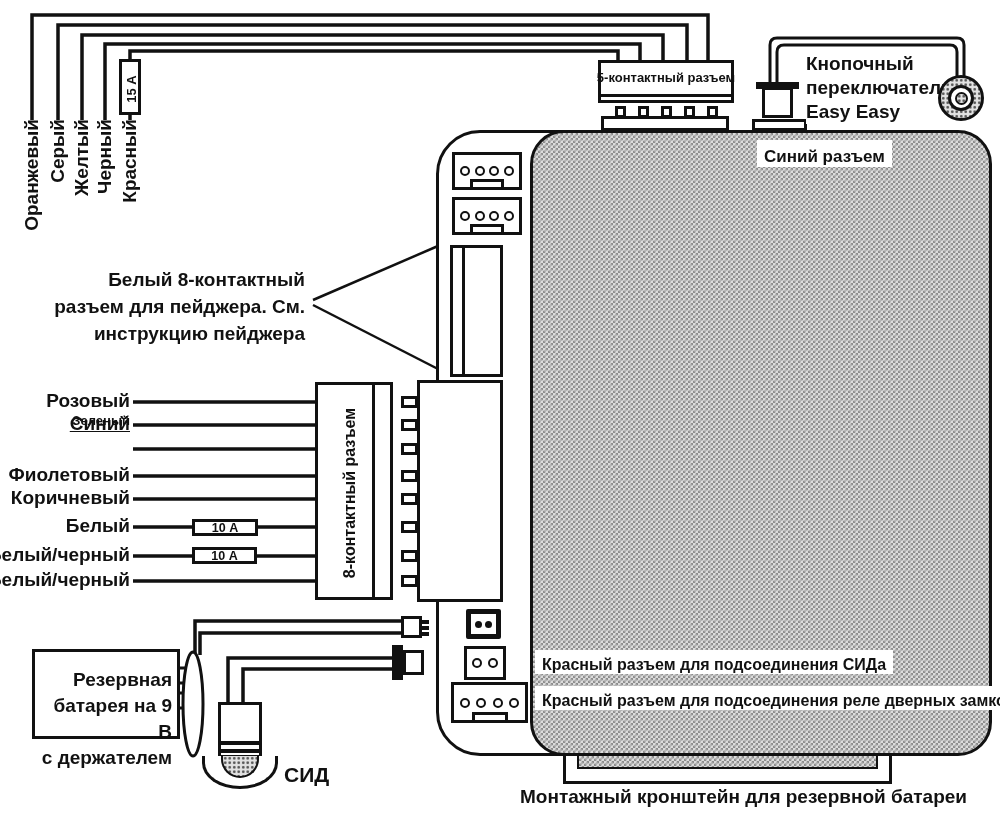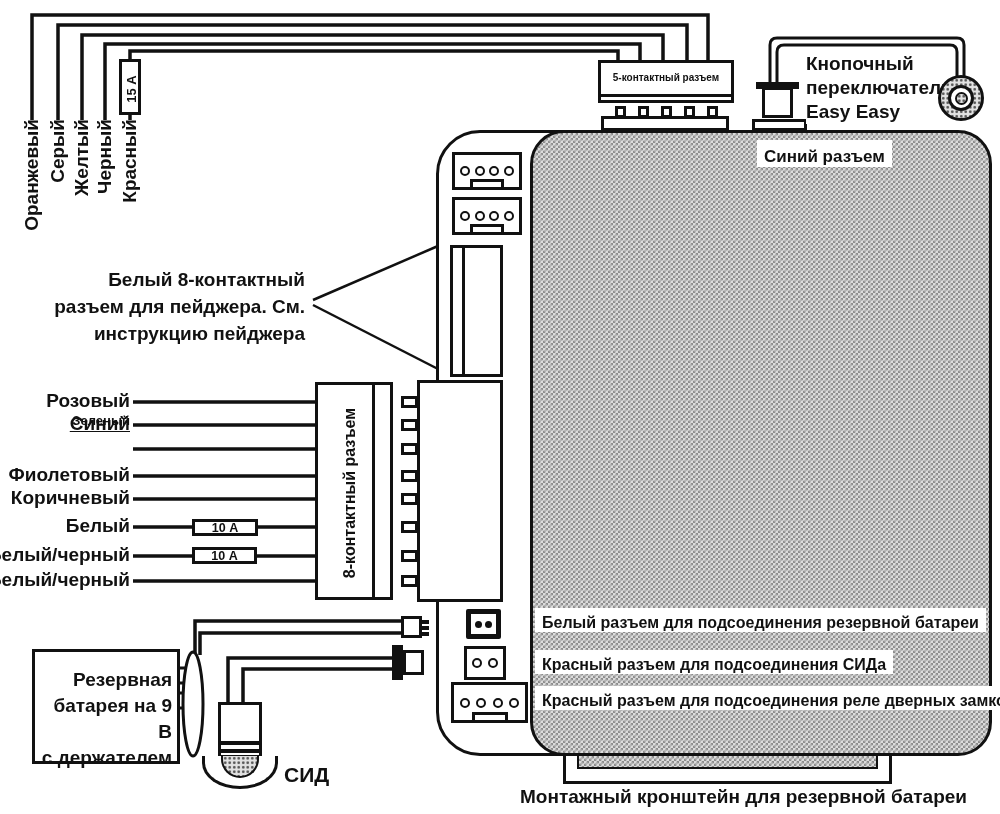--- a/index.html
+++ b/index.html
@@ -108,21 +108,21 @@
   <div class="vlab" style="left:48px;top:237px;width:118px;">Серый</div>
   <div class="vlab" style="left:72px;top:237px;width:118px;">Желтый</div>
   <div class="vlab" style="left:95px;top:237px;width:118px;">Черный</div>
   <div class="vlab" style="left:120px;top:237px;width:118px;">Красный</div>
 
   <div class="box" style="left:119px;top:59px;width:22px;height:56px;border-width:3px;">
     <div class="vlab" style="left:2px;top:49px;width:44px;font-size:13px;line-height:15px;text-align:center;">15 А</div>
   </div>
 
   <div class="box" style="left:598px;top:60px;width:136px;height:43px;display:flex;align-items:flex-start;justify-content:center;">
-    <span class="lbl" style="position:static;font-size:10px;line-height:30px;">5-контактный разъем</span>
+    <span class="lbl" style="position:static;font-size:13px;line-height:30px;">5-контактный разъем</span>
     <div class="abs" style="left:0;right:0;bottom:0;height:6px;border-top:3px solid #111;background:#fff;"></div>
   </div>
   <div class="box" style="left:615px;top:106px;width:11px;height:12px;border-width:3px;"></div>
   <div class="box" style="left:638px;top:106px;width:11px;height:12px;border-width:3px;"></div>
   <div class="box" style="left:661px;top:106px;width:11px;height:12px;border-width:3px;"></div>
   <div class="box" style="left:684px;top:106px;width:11px;height:12px;border-width:3px;"></div>
   <div class="box" style="left:707px;top:106px;width:11px;height:12px;border-width:3px;"></div>
   <div class="box" style="left:601px;top:116px;width:128px;height:15px;"></div>
 
   <div class="abs" style="left:756px;top:82px;width:43px;height:7px;background:#111;"></div>
@@ -220,38 +220,35 @@
       <div class="ring"></div>
       <div class="ring"></div>
     </div>
     <div class="notch" style="width:36px;"></div>
   </div>
 
   <div class="box" style="left:401px;top:616px;width:21px;height:22px;border-width:3px;"></div>
   <div class="abs" style="left:392px;top:645px;width:11px;height:35px;background:#111;"></div>
   <div class="box" style="left:403px;top:650px;width:21px;height:25px;border-width:3px;"></div>
 
-  <div class="box" style="left:32px;top:649px;width:148px;height:115px;padding:15px 5px 0 0;text-align:right;font-weight:bold;font-size:19px;line-height:26px;">
+  <div class="box" style="left:32px;top:649px;width:148px;height:90px;padding:15px 5px 0 0;text-align:right;font-weight:bold;font-size:19px;line-height:26px;">
     <div>Резервная</div>
     <div>батарея на 9 В</div>
     <div>с держателем</div>
   </div>
 
   <div class="box" style="left:218px;top:702px;width:44px;height:56px;border-width:3px;">
     <div class="abs" style="left:0;right:0;top:36px;height:4px;background:#111;"></div>
     <div class="abs" style="left:0;right:0;top:44px;height:4px;background:#111;"></div>
   </div>
   <div class="abs" style="left:202px;top:756px;width:76px;height:33px;background:#fff;border:3px solid #111;border-top:none;border-radius:0 0 44px 44px / 0 0 30px 30px;">
     <div class="abs dotpat" style="left:16px;top:0;width:38px;height:22px;border:2.5px solid #111;border-top:none;border-radius:0 0 20px 20px;"></div>
   </div>
   <div class="lbl" style="left:284px;top:763px;font-size:21px;">СИД</div>
 
-  <div class="strip" style="left:535px;top:608px;">
-    <span>Белый разъем для подсоединения резервной батареи</span>
-  </div>
   <div class="strip" style="left:535px;top:650px;">
     <span>Красный разъем для подсоединения СИДа</span>
   </div>
   <div class="strip" style="left:535px;top:686px;">
     <span>Красный разъем для подсоединения реле дверных замков</span>
   </div>
 
   <div class="abs" style="left:563px;top:756px;width:329px;height:28px;background:#fff;border:3.5px solid #111;border-top:none;">
     <div class="abs halftone" style="left:11px;right:11px;top:0;height:13px;border:2px solid #111;border-top:none;"></div>
   </div>

